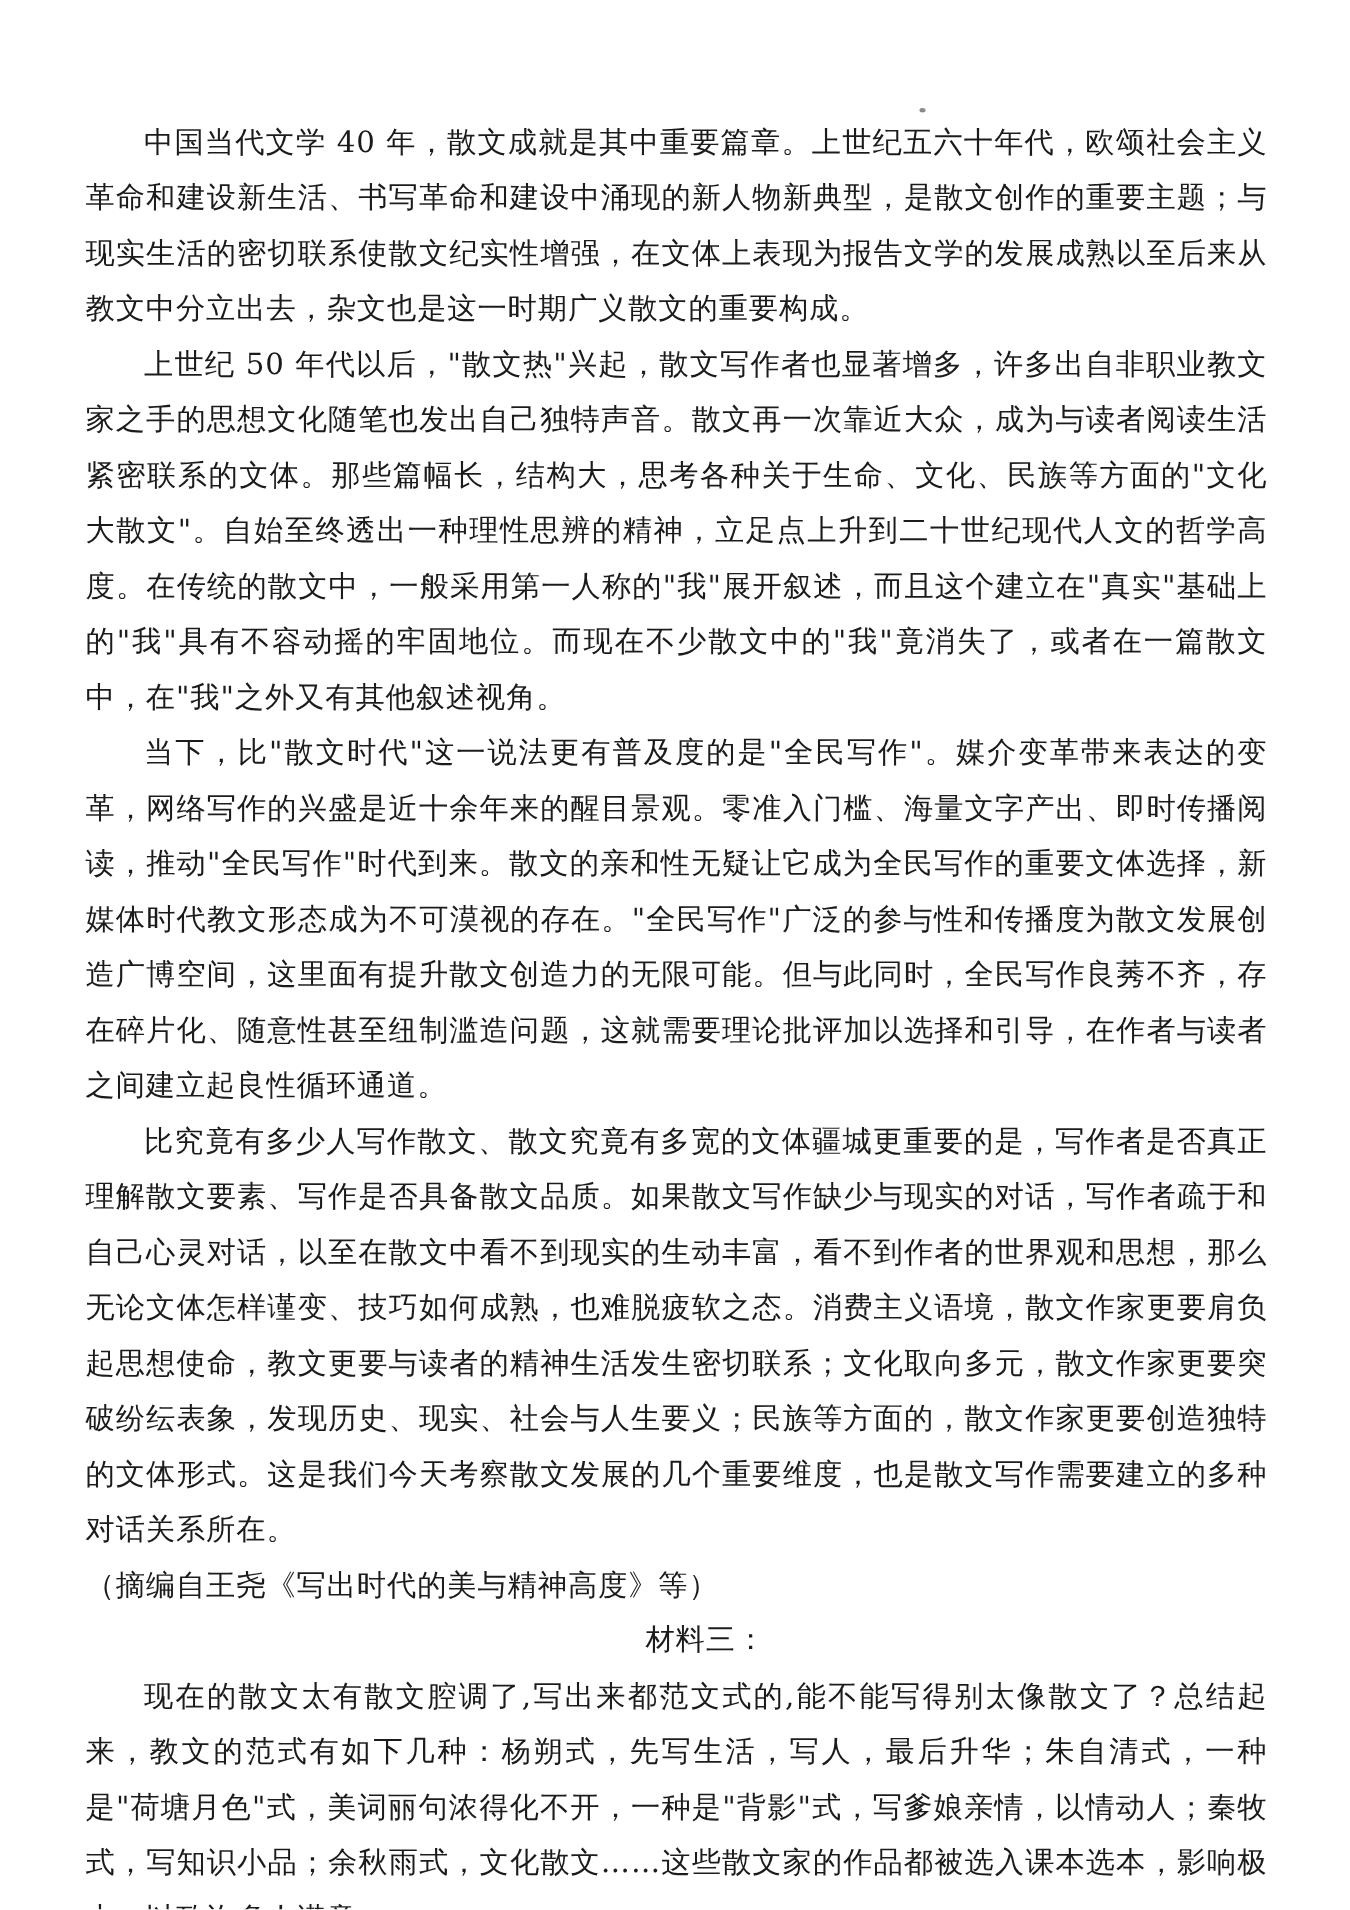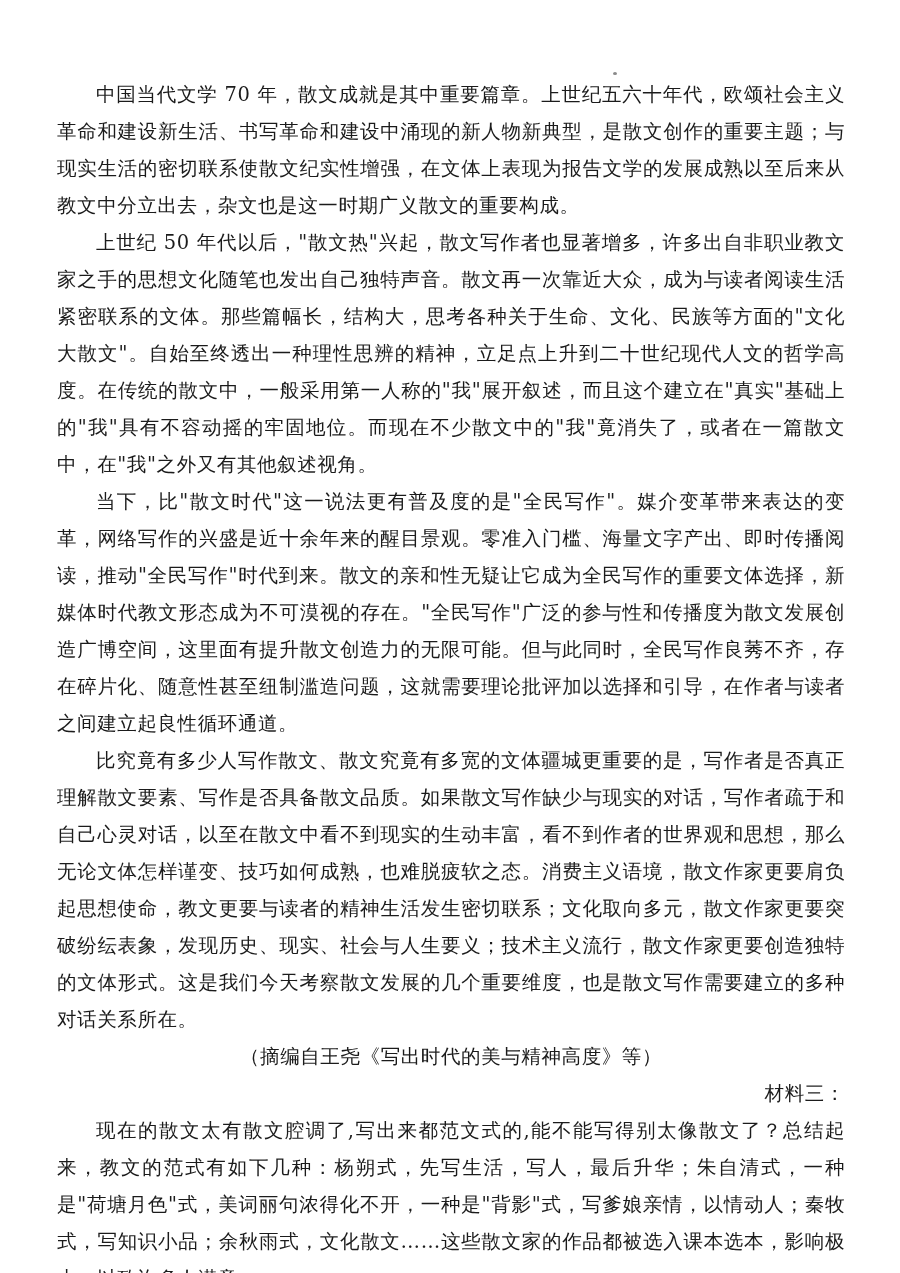--- a/index.html
+++ b/index.html
@@ -23,44 +23,44 @@
     margin: 0;
     font-size: 19.5px;
     line-height: 37px;
     text-align: justify;
     text-indent: 2em;
     letter-spacing: 0.6px;
     word-break: break-all;
     color: #1b1b1b;
   }
   p.attribution {
-    text-align: center;
+    text-align: left;
     text-indent: 0;
   }
   p.label {
-    text-align: right;
+    text-align: center;
     font-family: Liberation Serif, serif;
   }
   .stray-dot {
     position: absolute;
     left: 613px;
     top: 72px;
     width: 4px;
     height: 3px;
     background: #8a8a8a;
     border-radius: 50%;
   }
 </style>
 </head>
 <body>
 
 <div class="page">
   <span class="stray-dot"></span>
   <div class="content">
-    <p class="para">中国当代文学 70 年，散文成就是其中重要篇章。上世纪五六十年代，欧颂社会主义革命和建设新生活、书写革命和建设中涌现的新人物新典型，是散文创作的重要主题；与现实生活的密切联系使散文纪实性增强，在文体上表现为报告文学的发展成熟以至后来从教文中分立出去，杂文也是这一时期广义散文的重要构成。</p>
+    <p class="para">中国当代文学 40 年，散文成就是其中重要篇章。上世纪五六十年代，欧颂社会主义革命和建设新生活、书写革命和建设中涌现的新人物新典型，是散文创作的重要主题；与现实生活的密切联系使散文纪实性增强，在文体上表现为报告文学的发展成熟以至后来从教文中分立出去，杂文也是这一时期广义散文的重要构成。</p>
     <p class="para">上世纪 50 年代以后，"散文热"兴起，散文写作者也显著增多，许多出自非职业教文家之手的思想文化随笔也发出自己独特声音。散文再一次靠近大众，成为与读者阅读生活紧密联系的文体。那些篇幅长，结构大，思考各种关于生命、文化、民族等方面的"文化大散文"。自始至终透出一种理性思辨的精神，立足点上升到二十世纪现代人文的哲学高度。在传统的散文中，一般采用第一人称的"我"展开叙述，而且这个建立在"真实"基础上的"我"具有不容动摇的牢固地位。而现在不少散文中的"我"竟消失了，或者在一篇散文中，在"我"之外又有其他叙述视角。</p>
     <p class="para">当下，比"散文时代"这一说法更有普及度的是"全民写作"。媒介变革带来表达的变革，网络写作的兴盛是近十余年来的醒目景观。零准入门槛、海量文字产出、即时传播阅读，推动"全民写作"时代到来。散文的亲和性无疑让它成为全民写作的重要文体选择，新媒体时代教文形态成为不可漠视的存在。"全民写作"广泛的参与性和传播度为散文发展创造广博空间，这里面有提升散文创造力的无限可能。但与此同时，全民写作良莠不齐，存在碎片化、随意性甚至纽制滥造问题，这就需要理论批评加以选择和引导，在作者与读者之间建立起良性循环通道。</p>
-    <p class="para">比究竟有多少人写作散文、散文究竟有多宽的文体疆城更重要的是，写作者是否真正理解散文要素、写作是否具备散文品质。如果散文写作缺少与现实的对话，写作者疏于和自己心灵对话，以至在散文中看不到现实的生动丰富，看不到作者的世界观和思想，那么无论文体怎样谨变、技巧如何成熟，也难脱疲软之态。消费主义语境，散文作家更要肩负起思想使命，教文更要与读者的精神生活发生密切联系；文化取向多元，散文作家更要突破纷纭表象，发现历史、现实、社会与人生要义；技术主义流行，散文作家更要创造独特的文体形式。这是我们今天考察散文发展的几个重要维度，也是散文写作需要建立的多种对话关系所在。</p>
+    <p class="para">比究竟有多少人写作散文、散文究竟有多宽的文体疆城更重要的是，写作者是否真正理解散文要素、写作是否具备散文品质。如果散文写作缺少与现实的对话，写作者疏于和自己心灵对话，以至在散文中看不到现实的生动丰富，看不到作者的世界观和思想，那么无论文体怎样谨变、技巧如何成熟，也难脱疲软之态。消费主义语境，散文作家更要肩负起思想使命，教文更要与读者的精神生活发生密切联系；文化取向多元，散文作家更要突破纷纭表象，发现历史、现实、社会与人生要义；民族等方面的，散文作家更要创造独特的文体形式。这是我们今天考察散文发展的几个重要维度，也是散文写作需要建立的多种对话关系所在。</p>
     <p class="para attribution">（摘编自王尧《写出时代的美与精神高度》等）</p>
     <p class="para label">材料三：</p>
     <p class="para">现在的散文太有散文腔调了,写出来都范文式的,能不能写得别太像散文了？总结起来，教文的范式有如下几种：杨朔式，先写生活，写人，最后升华；朱自清式，一种是"荷塘月色"式，美词丽句浓得化不开，一种是"背影"式，写爹娘亲情，以情动人；秦牧式，写知识小品；余秋雨式，文化散文……这些散文家的作品都被选入课本选本，影响极大，以致许多人潜意</p>
   </div>
 </div>
 
 </body></html>

